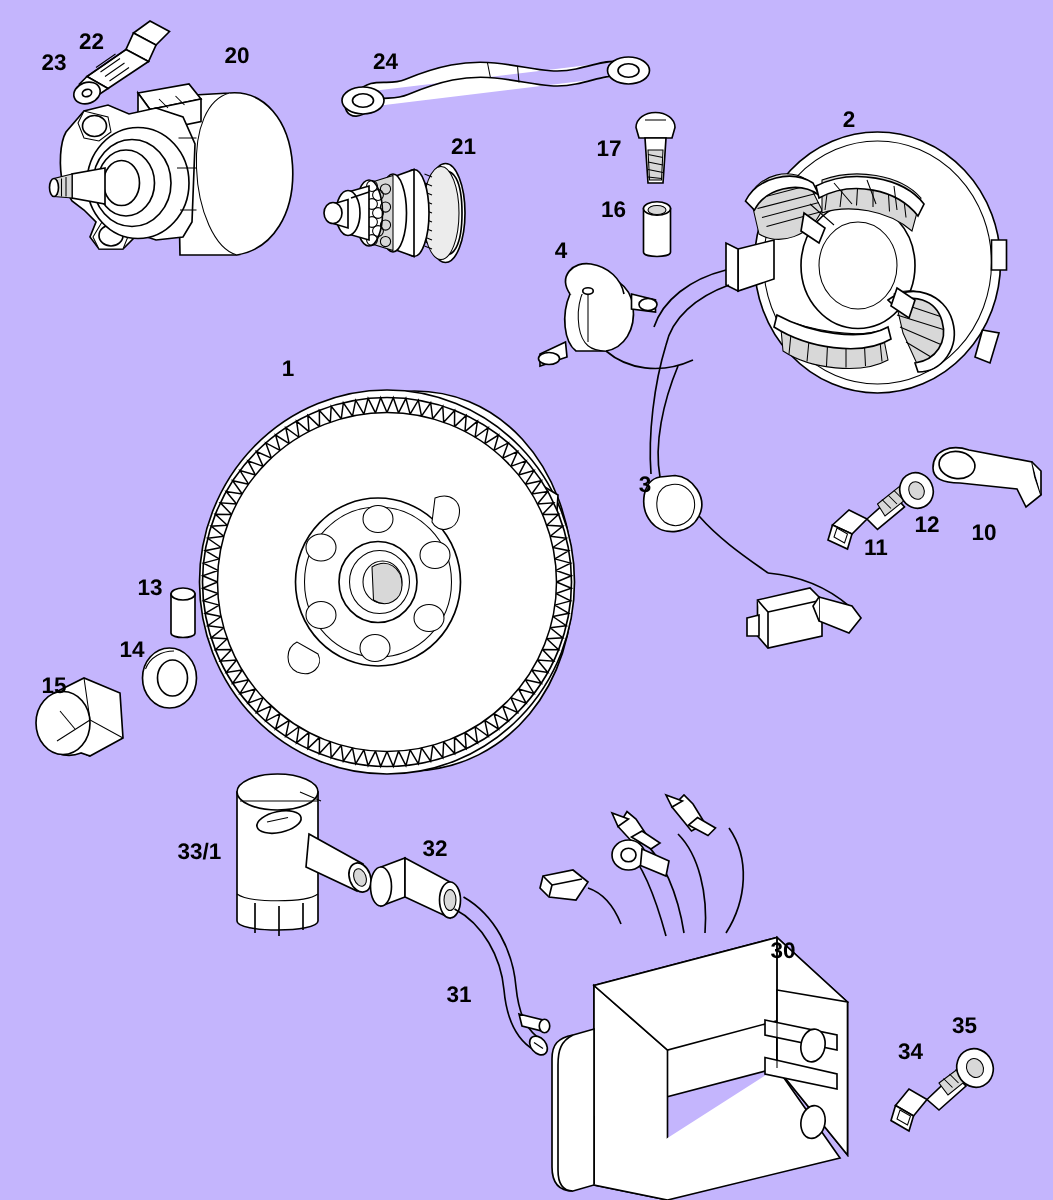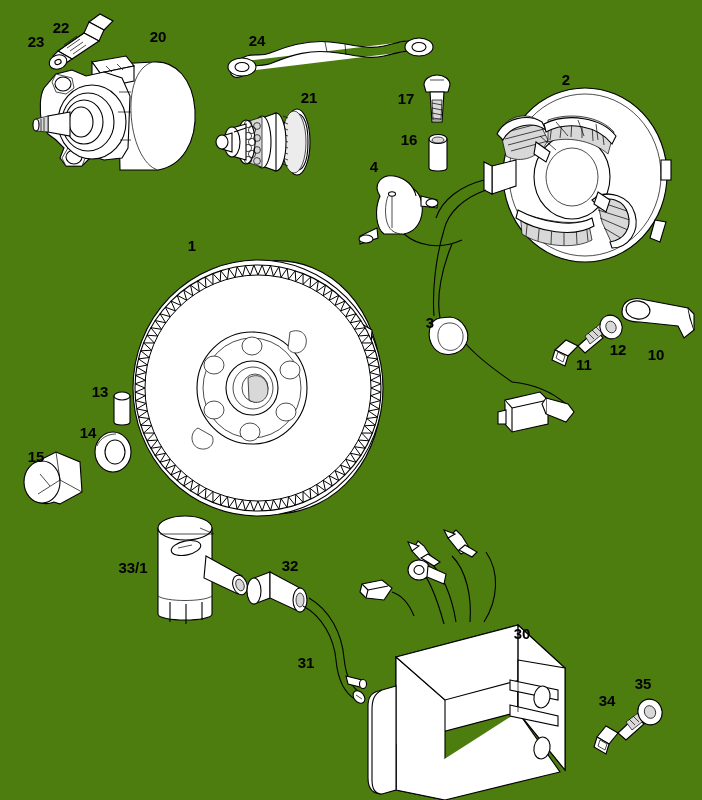--- a/index.html
+++ b/index.html
@@ -4,21 +4,21 @@
 <style>
   html, body {
     margin: 0;
     padding: 0;
     background: #ffffff;
   }
   #page {
     position: relative;
     width: 702px;
     height: 800px;
-    background: #4d7c0f;
+    background: #c4b5fd;
     font-family: "Liberation Sans", sans-serif;
     overflow: hidden;
   }
   #diagram {
     position: absolute;
     left: 0; top: 0;
     width: 702px;
     height: 800px;
   }
   .callout {

